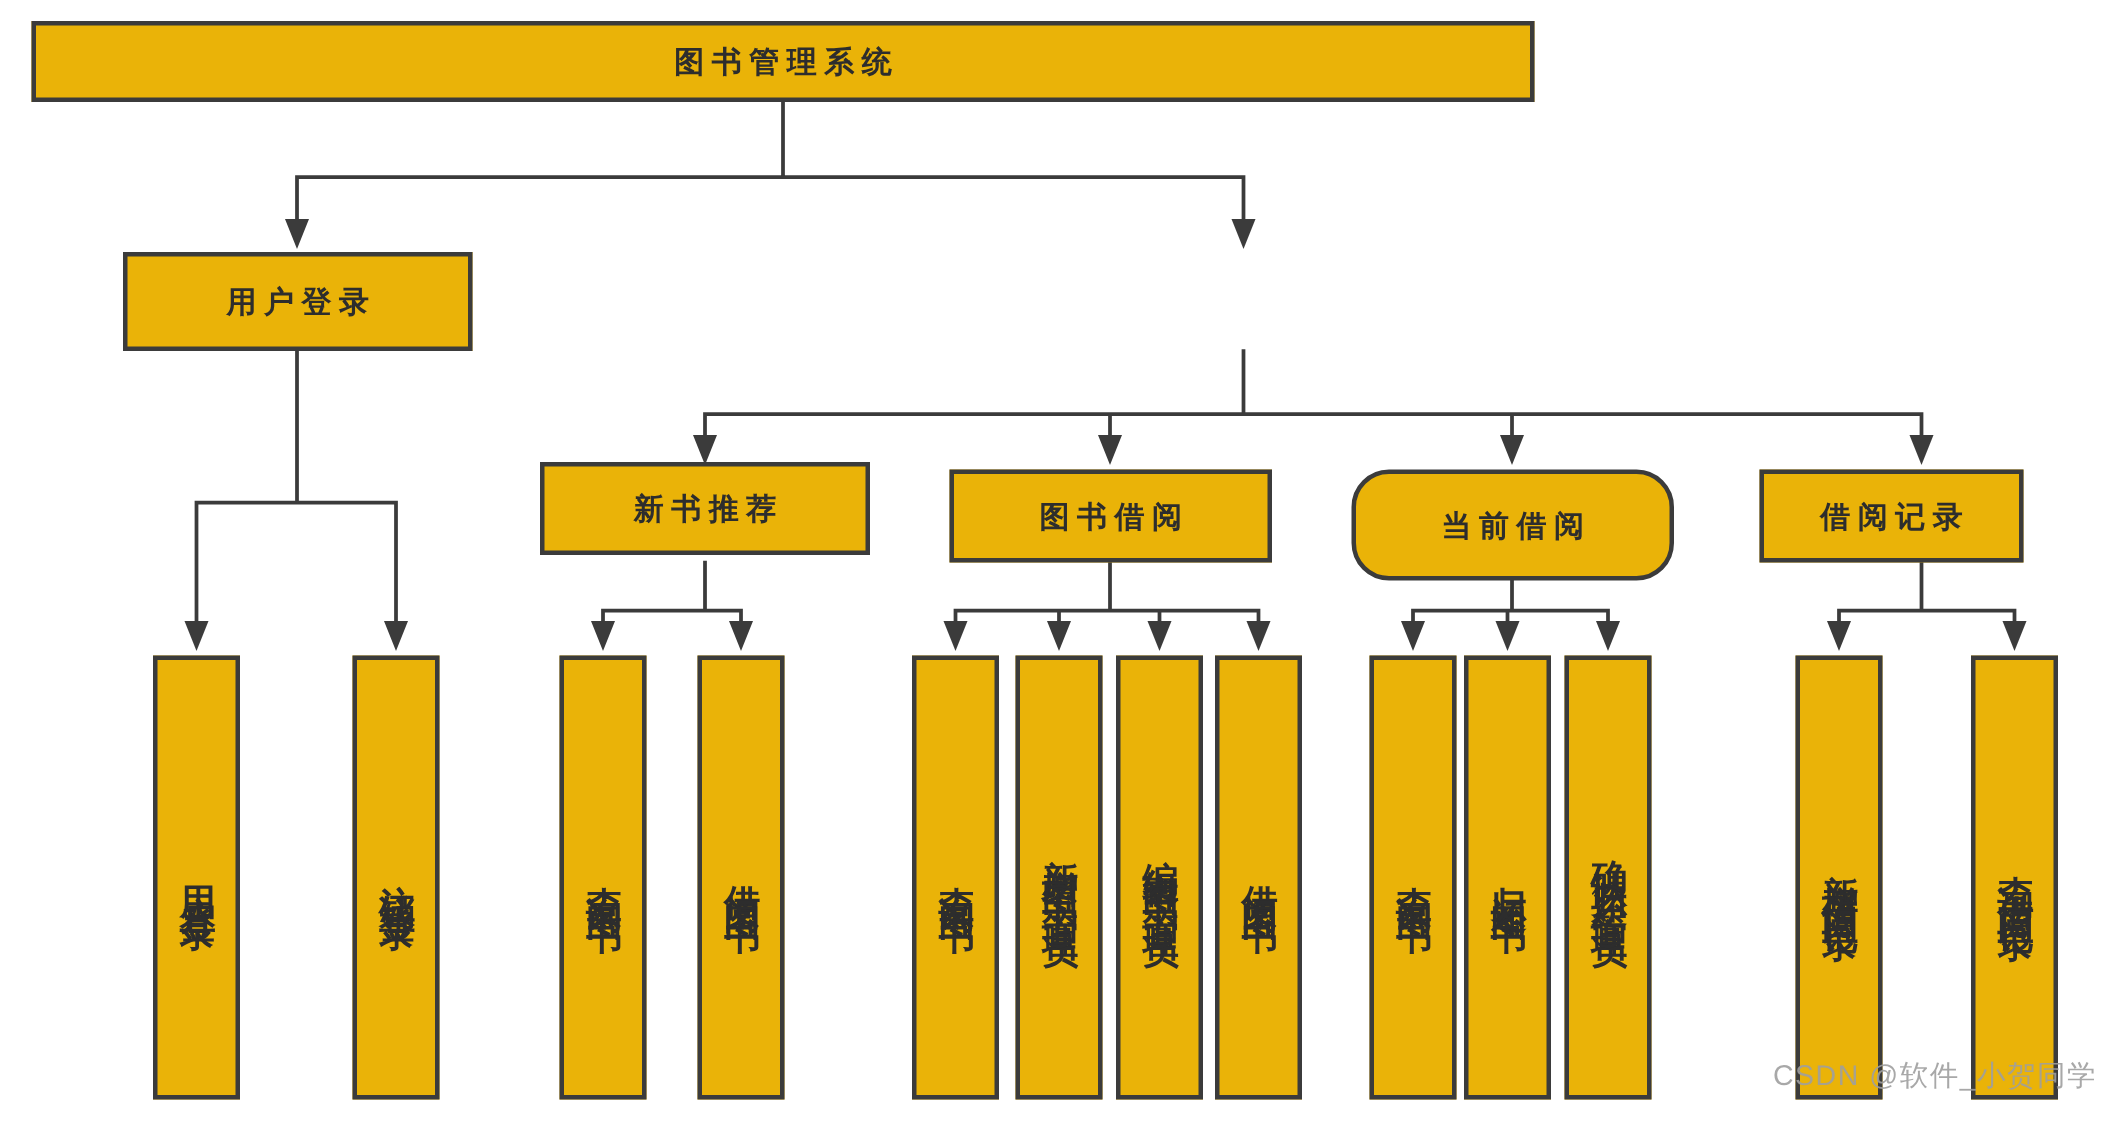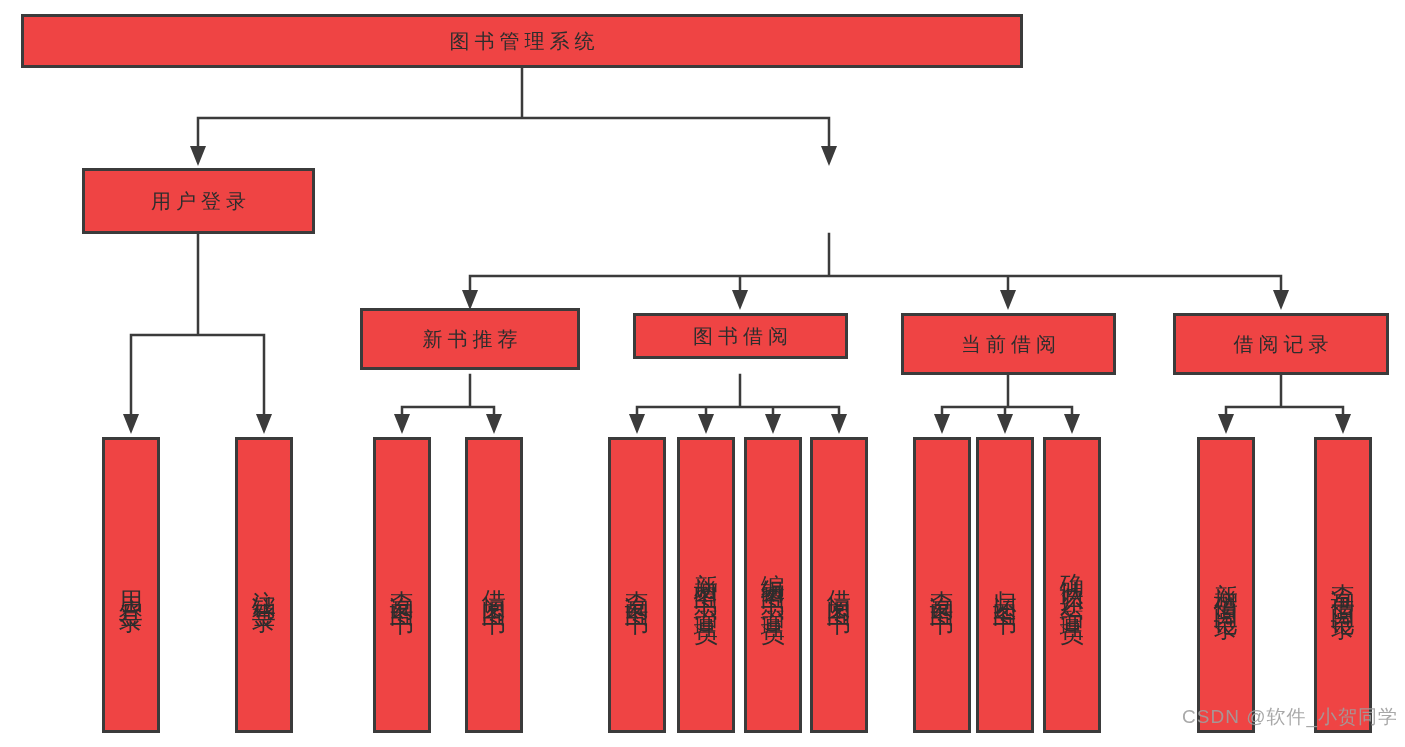--- a/index.html
+++ b/index.html
@@ -12,26 +12,27 @@
     overflow: hidden;
   }
   .lines-layer {
     position: absolute;
     left: 0; top: 0;
     pointer-events: none;
   }
   .node {
     position: absolute;
     box-sizing: border-box;
-    background: #ef4444;
+    background: #eab308;
     border: 3px solid #3b3b3b;
     display: flex;
     align-items: center;
     justify-content: center;
     color: #2d2d2d;
+    font-weight: bold;
   }
   .h-node {
     font-size: 20px;
     letter-spacing: 5px;
     text-indent: 5px;
     white-space: nowrap;
   }
   .leaf span {
     writing-mode: vertical-rl;
     text-orientation: mixed;
@@ -98,27 +99,27 @@
     <span>图书管理系统</span>
   </div>
 
   <div class="node h-node" style="left:82px; top:168px; width:233px; height:66px;">
     <span>用户登录</span>
   </div>
 
   <div class="node h-node" style="left:360px; top:308px; width:220px; height:62px;">
     <span>新书推荐</span>
   </div>
-  <div class="node h-node" style="left:633px; top:313px; width:215px; height:46px;">
+  <div class="node h-node" style="left:633px; top:313px; width:215px; height:62px;">
     <span>图书借阅</span>
   </div>
-  <div class="node h-node" style="left:901px; top:313px; width:215px; height:62px;">
+  <div class="node h-node" style="left:901px; top:313px; width:215px; height:74px;border-radius:25px;">
     <span>当前借阅</span>
   </div>
-  <div class="node h-node" style="left:1173px; top:313px; width:216px; height:62px;">
+  <div class="node h-node" style="left:1173px; top:313px; width:176px; height:62px;">
     <span>借阅记录</span>
   </div>
 
   <div class="node leaf" style="left:102px; top:437px; width:58px; height:296px;">
     <span>用户登录</span>
   </div>
   <div class="node leaf" style="left:235px; top:437px; width:58px; height:296px;">
     <span>注销登录</span>
   </div>
 

